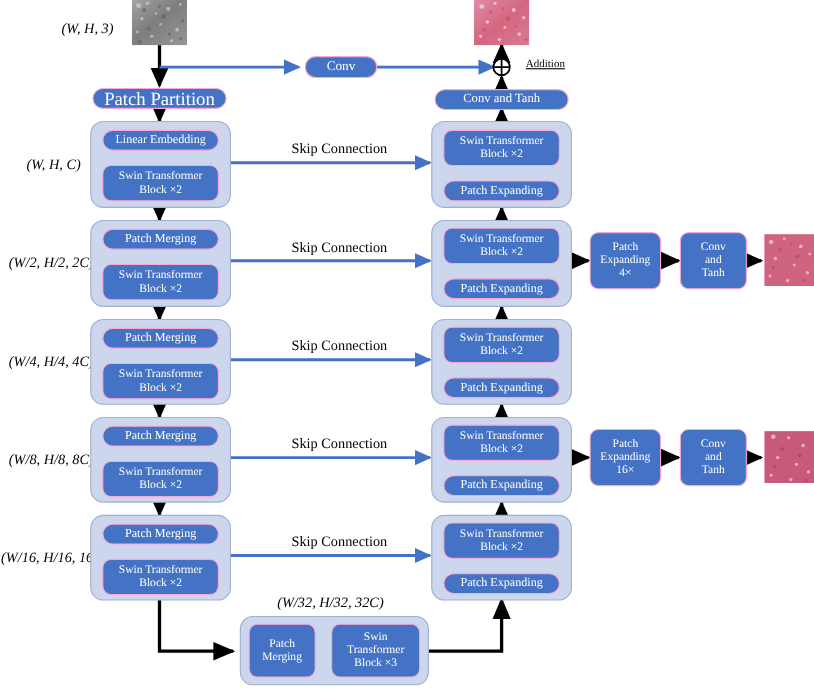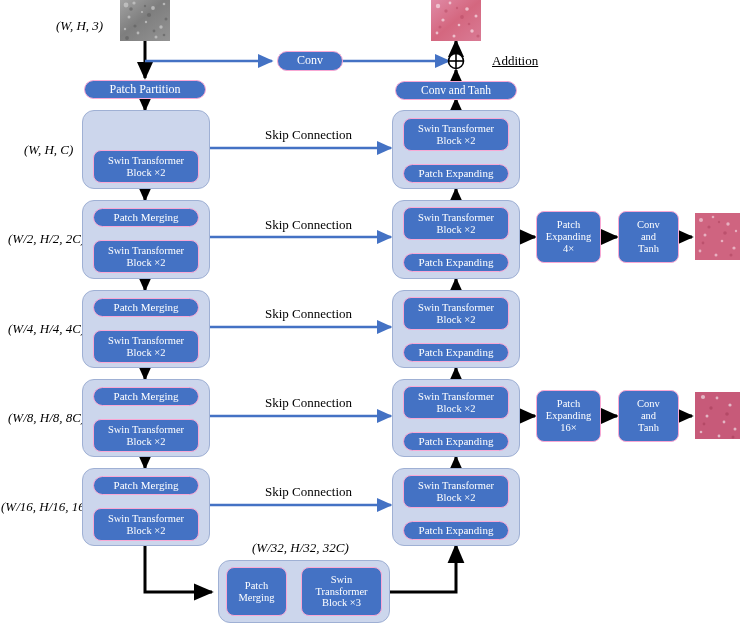--- a/index.html
+++ b/index.html
@@ -225,25 +225,26 @@
   <div class="lbl" style="left:1px;top:499px;font-size:13px;">(W/16, H/16, 16C)</div>
   <div class="lbl" style="left:252px;top:540px;font-size:13px;">(W/32, H/32, 32C)</div>
 
   <div class="plain" style="left:265px;top:127px;font-size:13px;">Skip Connection</div>
   <div class="plain" style="left:265px;top:217px;font-size:13px;">Skip Connection</div>
   <div class="plain" style="left:265px;top:306px;font-size:13px;">Skip Connection</div>
   <div class="plain" style="left:265px;top:395px;font-size:13px;">Skip Connection</div>
   <div class="plain" style="left:265px;top:484px;font-size:13px;">Skip Connection</div>
 
   <div class="node pill" style="left:277px;top:51px;width:66px;height:20px;font-size:12px;">Conv</div>
-  <div class="plain" style="left:492px;top:53px;font-size:13px;text-decoration:underline;">Addition</div>
-
-  <div class="node pill" style="left:84px;top:80px;width:122px;height:19px;font-size:12px;">Patch Partition</div>
+  <div class="plain" style="left:478px;top:53px;font-size:10px;text-decoration:underline;">Addition</div>
+
+  <div class="node pill" style="left:84px;top:80px;width:122px;height:19px;font-size:17px;">Patch Partition</div>
 
   <div class="stage" style="left:82px;top:110px;width:128px;height:79px;"></div>
+  <div class="node pill" style="left:93px;top:118px;width:106px;height:19px;font-size:11px;">Linear Embedding</div>
   <div class="node rrect" style="left:93px;top:150px;width:106px;height:33px;font-size:10.5px;">
     <span style="white-space:pre-line;">Swin Transformer
 Block ×2</span>
   </div>
 
   <div class="stage" style="left:82px;top:200px;width:128px;height:79px;"></div>
   <div class="node pill" style="left:93px;top:208px;width:106px;height:19px;font-size:11px;">Patch Merging</div>
   <div class="node rrect" style="left:93px;top:240px;width:106px;height:33px;font-size:10.5px;">
     <span style="white-space:pre-line;">Swin Transformer
 Block ×2</span>

